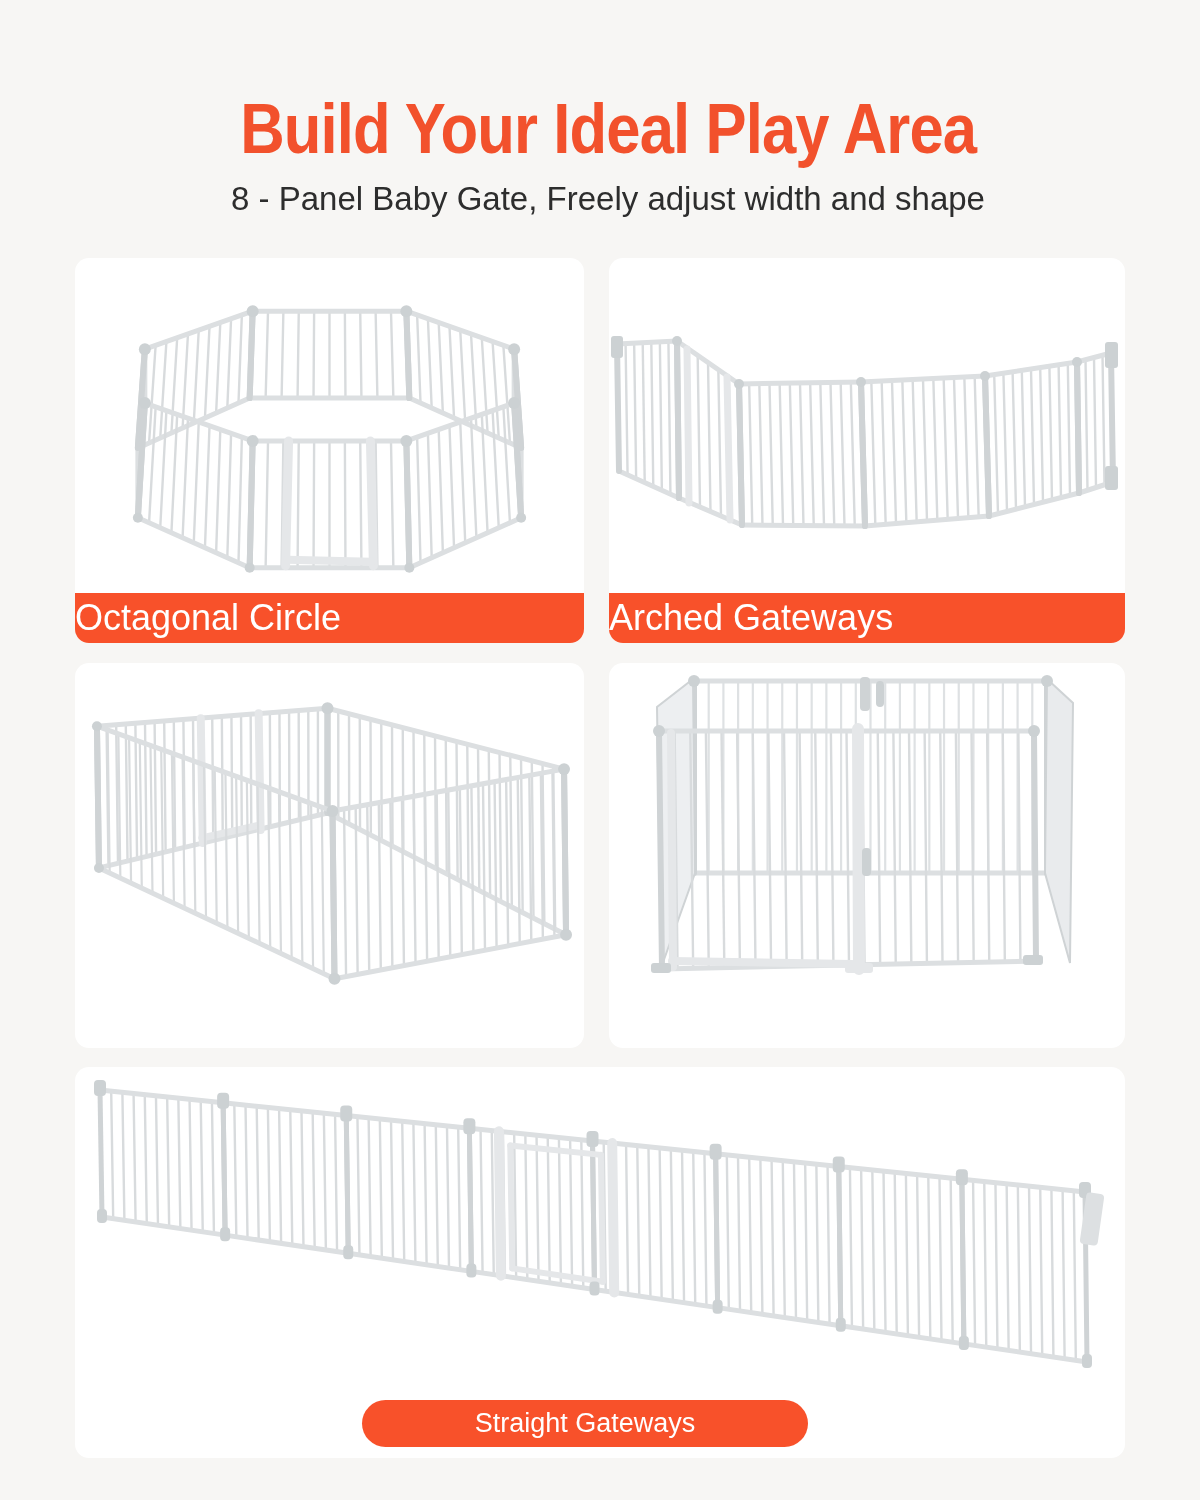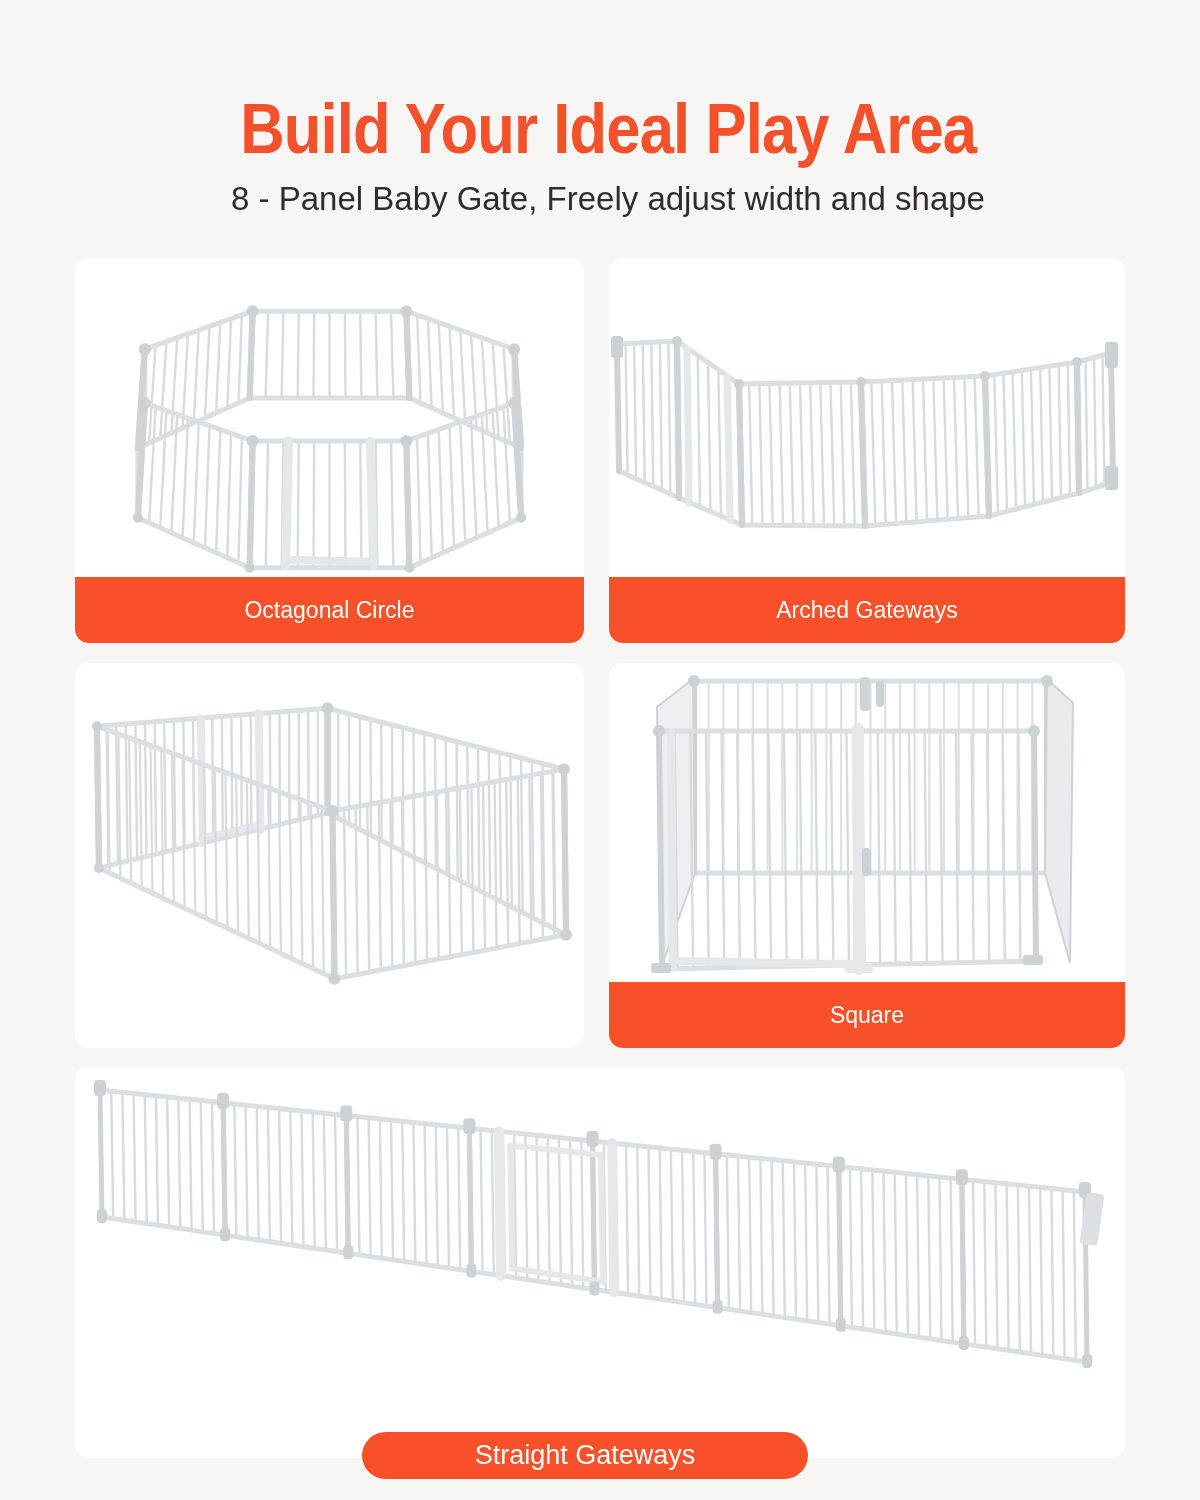--- a/index.html
+++ b/index.html
@@ -22,30 +22,30 @@
     text-align:center; font-size:33px; color:var(--subtext);padding-left:8px;
   }
   .card{position:absolute; background:var(--card); border-radius:14px;}
   .c1{left:75px;  top:258px;  width:509px;  height:385px;}
   .c2{left:609px; top:258px;  width:516px;  height:385px;}
   .c3{left:75px;  top:663px;  width:509px;  height:385px;}
   .c4{left:609px; top:663px;  width:516px;  height:385px;}
   .c5{left:75px;  top:1067px; width:1050px; height:391px;}
   .art{position:absolute; top:0; left:0; width:100%; display:block;}
   .banner{
-    position:absolute; left:0; right:0; bottom:0; height:66px;
+    position:absolute; left:0; right:0; bottom:0; height:50px;
     background:var(--accent); border-radius:0 0 14px 14px;
-    display:flex; align-items:center; justify-content:center;
-    color:var(--labeltext); font-size:23px;
+    display:flex; align-items:center; 
+    color:var(--labeltext); font-size:36px;
   }
   .pill{
     position:absolute; left:287px; top:333px; width:446px; height:47px;
     background:var(--accent); border-radius:24px;
     display:flex; align-items:center; justify-content:center;
-    color:var(--labeltext); font-size:27px;margin-top:32px;
+    color:var(--labeltext); font-size:27px;
   }
   svg{display:block;}
 </style>
 </head>
 <body>
 
 <div class="page">
 
   <h1 class="title"><span>Build Your Ideal Play Area</span></h1>
   <p class="subtitle">8 - Panel Baby Gate, Freely adjust width and shape</p>
@@ -476,23 +476,20 @@
         <rect x="267" y="18" width="8" height="26" rx="4" fill="#ccd1d3"></rect>
         <rect x="253" y="185" width="9" height="28" rx="4" fill="#ccd1d3"></rect>
         <rect x="236" y="300" width="28" height="10" rx="3" fill="#e5e7e9"></rect>
         <rect x="42" y="300" width="20" height="10" rx="3" fill="#ccd1d3"></rect>
         <rect x="414" y="292" width="20" height="10" rx="3" fill="#ccd1d3"></rect>
         <circle cx="85" cy="18" r="6" fill="#ccd1d3"></circle>
         <circle cx="438" cy="18" r="6" fill="#ccd1d3"></circle>
         <circle cx="50" cy="68" r="6" fill="#ccd1d3"></circle>
         <circle cx="425" cy="68" r="6" fill="#ccd1d3"></circle>
       </svg>
-    <div class="banner">
-      <span>Square</span>
-    </div>
   </div>
 
   <div class="card c5">
     <svg id="fig4" class="art" height="391" viewBox="0 0 1050 391">
         <line x1="25" y1="23" x2="27" y2="150" stroke="#d8dbdd" stroke-width="2.4" stroke-linecap="round"></line>
         <line x1="36.19318181818182" y1="24.15909090909091" x2="38.19318181818182" y2="151.64772727272728" stroke="#d8dbdd" stroke-width="2.4" stroke-linecap="round"></line>
         <line x1="47.38636363636364" y1="25.31818181818182" x2="49.38636363636364" y2="153.29545454545453" stroke="#d8dbdd" stroke-width="2.4" stroke-linecap="round"></line>
         <line x1="58.57954545454545" y1="26.477272727272727" x2="60.57954545454545" y2="154.9431818181818" stroke="#d8dbdd" stroke-width="2.4" stroke-linecap="round"></line>
         <line x1="69.77272727272728" y1="27.636363636363637" x2="71.77272727272728" y2="156.5909090909091" stroke="#d8dbdd" stroke-width="2.4" stroke-linecap="round"></line>
         <line x1="80.9659090909091" y1="28.795454545454547" x2="82.9659090909091" y2="158.23863636363637" stroke="#d8dbdd" stroke-width="2.4" stroke-linecap="round"></line>

